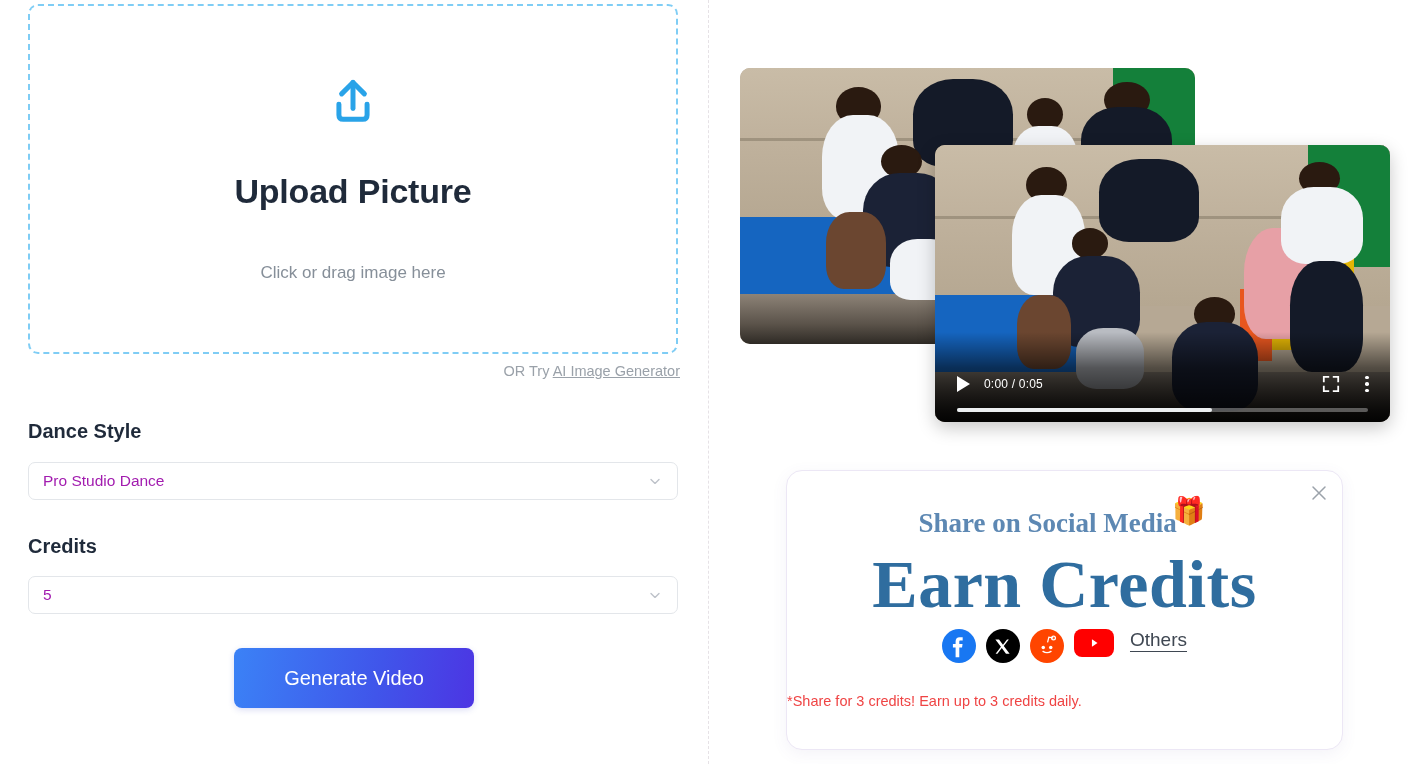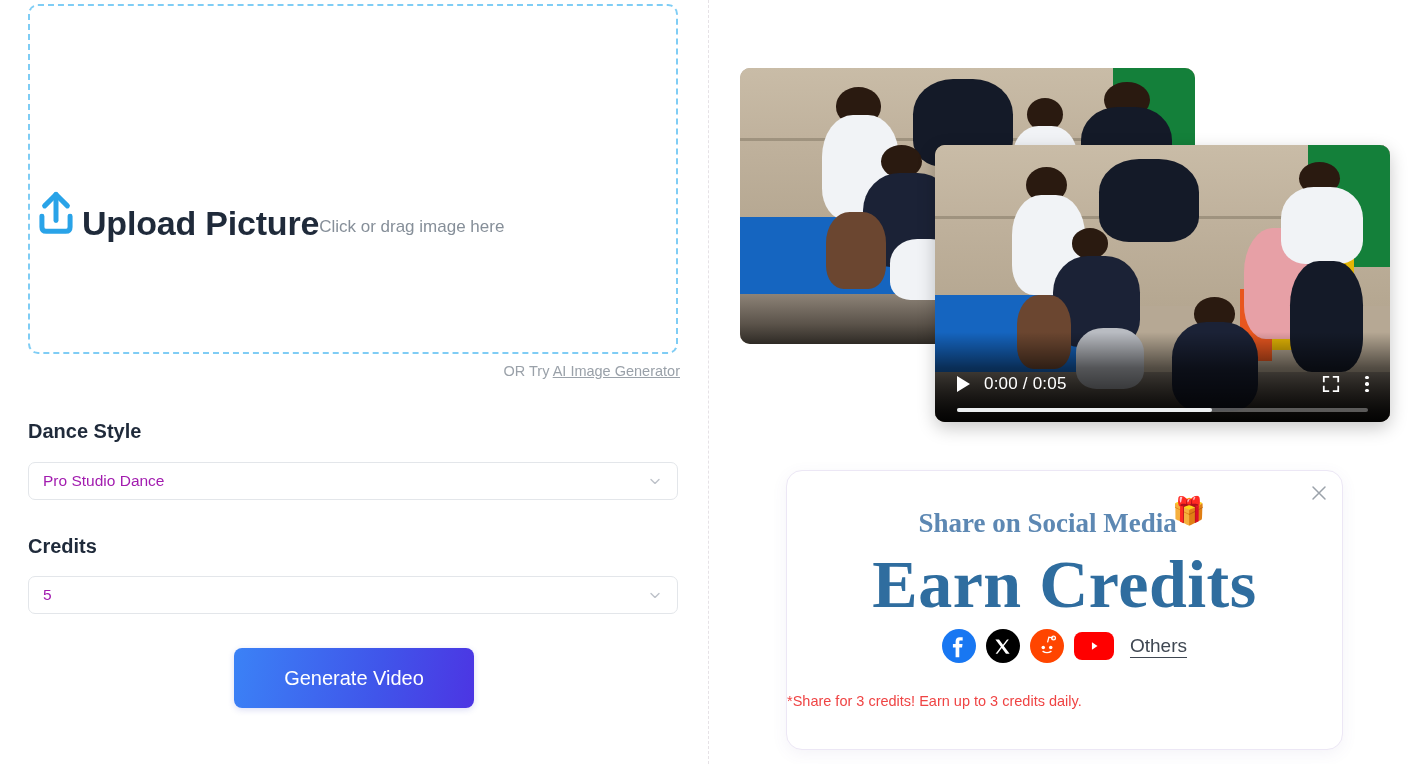--- a/index.html
+++ b/index.html
@@ -44,26 +44,27 @@
   .dropzone {
     position: absolute;
     left: 28px;
     top: 4px;
     width: 650px;
     height: 350px;
     border: 2px dashed #7fcdf5;
     border-radius: 10px;
     box-sizing: border-box;
     display: flex;
-    flex-direction: row;
+    flex-direction: column;
     align-items: center;
     justify-content: flex-start;
     padding-top: 70px;
     cursor: pointer;
     background: #fff;
+    gap: 26px;
   }
   .upload-icon { width: 52px; height: 52px; display:block; }
   .dz-title {
     margin-top: 18px;
     font-size: 34px;
     font-weight: 700;
     color: #1f2a3a;
     letter-spacing: -0.2px;
   }
   .dz-sub {
@@ -251,21 +252,21 @@
   .play-btn {
     width: 0; height: 0;
     border-left: 13px solid #fff;
     border-top: 8px solid transparent;
     border-bottom: 8px solid transparent;
     cursor: pointer;
     flex: 0 0 auto;
   }
   .time {
     color: #fff;
-    font-size: 17px;
+    font-size: 12px;
     font-weight: 500;
     flex: 0 0 auto;
     letter-spacing: .2px;
   }
   .ctrl-spacer { flex: 1; }
   .fs-icon { width: 18px; height: 18px; cursor: pointer; flex: 0 0 auto;}
   .kebab { width: 18px; height: 20px; cursor: pointer; display:flex; flex-direction:column; justify-content:center; align-items:center; gap:3px; flex:0 0 auto; margin-left: 4px;}
   .kebab i { display:block; width:3.5px; height:3.5px; border-radius:50%; background:#fff; }
 
   .progress-track {
@@ -332,21 +333,21 @@
     color: #2f6d9f;
     letter-spacing: .5px;
   }
 
   .social-row {
     position: absolute;
     left: 0; right: 0;
     top: 158px;
     display: flex;
     justify-content: center;
-    align-items: center;
+    align-items: flex-start;
     gap: 10px;
   }
   .soc {
     width: 34px; height: 34px;
     border-radius: 50%;
     display: flex; align-items: center; justify-content: center;
     cursor: pointer;
     flex: 0 0 auto;
   }
   .soc.fb { background: #1877f2; }

